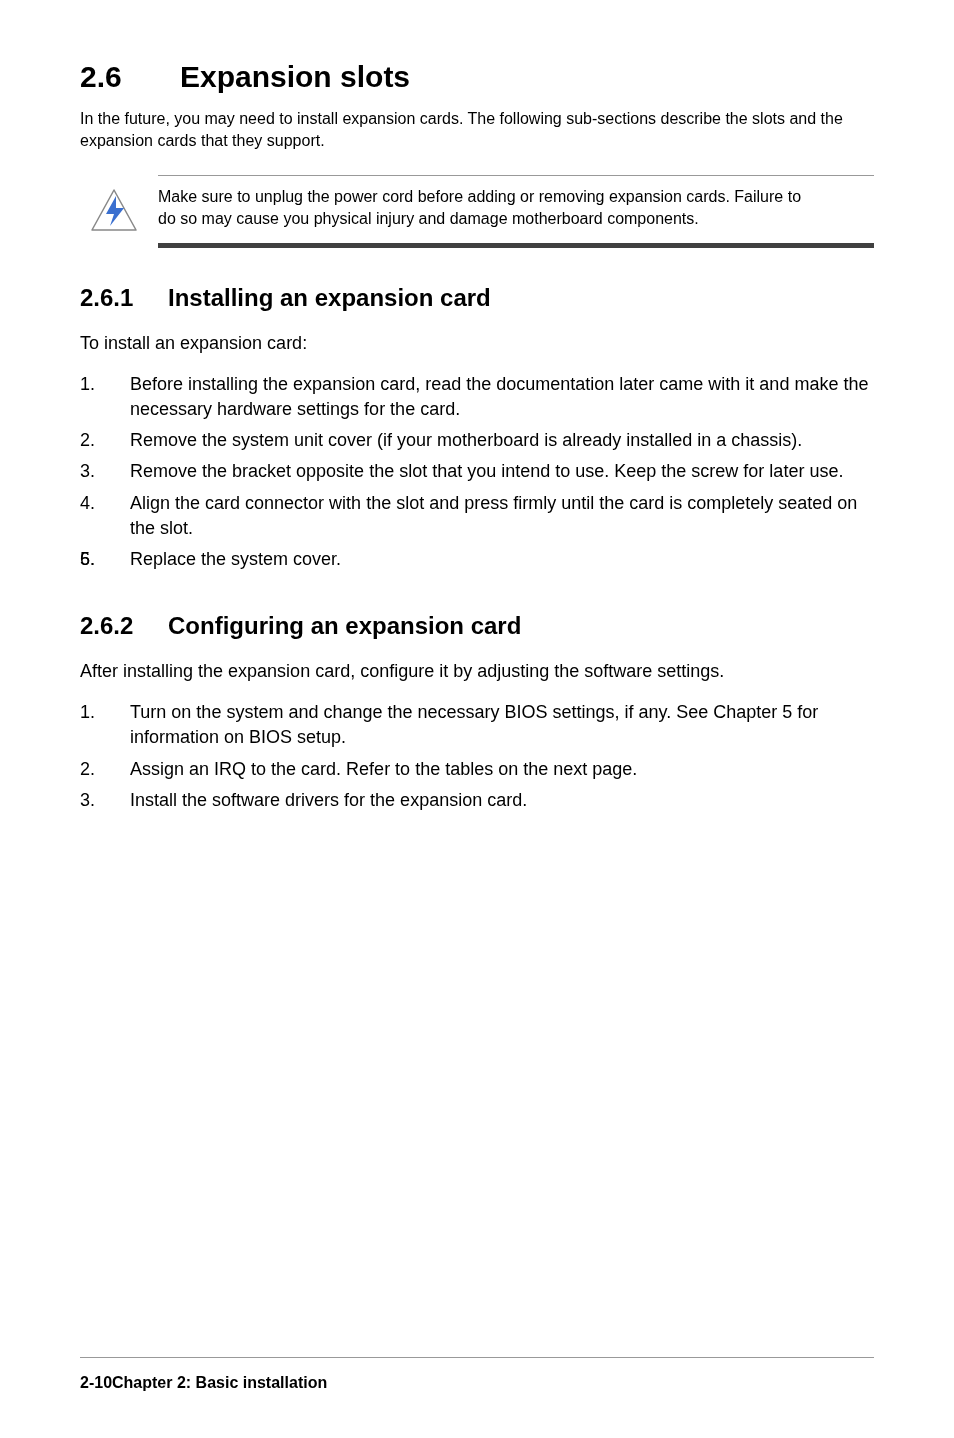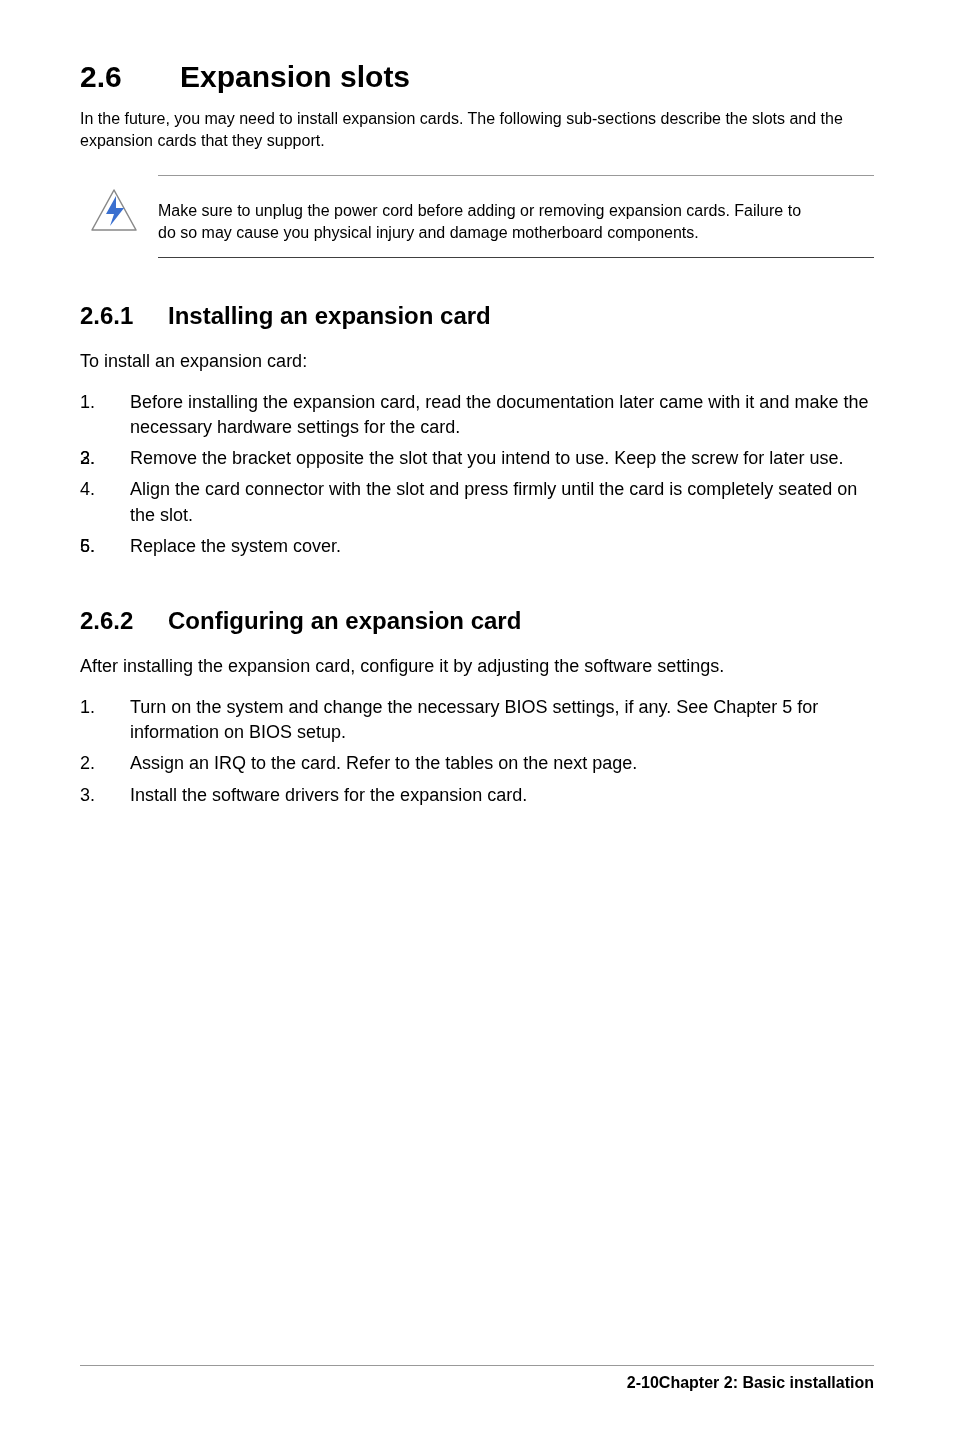--- a/index.html
+++ b/index.html
@@ -26,22 +26,22 @@
       width: 100px;
     }
     .intro {
       font-size: 16px;
       line-height: 1.4;
       margin-bottom: 22px;
     }
     .note-wrapper {
       margin-left: 78px;
       border-top: 1px solid #999;
-      border-bottom: 1px solid #404040;
-      padding: 24px 0 12px 0;
+      border-bottom: 5px solid #404040;
+      padding: 10px 0 12px 0;
       position: relative;
       margin-bottom: 36px;
     }
     .note-icon {
       position: absolute;
       left: -68px;
       top: 12px;
       width: 48px;
       height: 44px;
     }
@@ -52,21 +52,20 @@
     }
     .heading-2 {
       font-size: 24px;
       font-weight: bold;
       margin-bottom: 14px;
       font-stretch: semi-condensed;
     }
     .heading-2 .num {
       display: inline-block;
       width: 88px;
-      margin-top: 8px;
     }
     .subintro {
       font-size: 18px;
       line-height: 1.4;
       margin-bottom: 16px;
       margin-top: 19px;
     }
     ol.list {
       list-style: none;
       counter-reset: item;
@@ -85,23 +84,23 @@
     }
     .section-gap {
       margin-bottom: 40px;
     }
     .footer {
       position: absolute;
       bottom: 46px;
       left: 80px;
       right: 80px;
       border-top: 1px solid #999;
-      padding-top: 8px;
+      padding-top: 16px;
       display: flex;
-      justify-content: flex-end;
+      justify-content: flex-start;
       font-size: 16px;
       font-weight: bold;
       font-stretch: semi-condensed;
     }
   </style>
 </head>
 <body>
 
 <h1 class="heading-1">
   <span class="num">2.6</span><span>Expansion slots</span>
@@ -118,21 +117,21 @@
 </div>
 
 <h2 class="heading-2">
   <span class="num">2.6.1</span><span>Installing an expansion card</span>
 </h2>
 
 <p class="subintro">To install an expansion card:</p>
 
 <ol class="list section-gap">
   <li><span class="marker">1.</span><span>Before installing the expansion card, read the documentation later came with it and make the necessary hardware settings for the card.</span></li>
-  <li><span class="marker">2.</span></li>
+  <li><span class="marker">2.</span><span>Remove the system unit cover (if your motherboard is already installed in a chassis).</span></li>
   <li><span class="marker">3.</span><span>Remove the bracket opposite the slot that you intend to use. Keep the screw for later use.</span></li>
   <li><span class="marker">4.</span><span>Align the card connector with the slot and press firmly until the card is completely seated on the slot.</span></li>
   <li><span class="marker">5.</span></li>
   <li><span class="marker">6.</span><span>Replace the system cover.</span></li>
 </ol>
 
 <h2 class="heading-2">
   <span class="num">2.6.2</span><span>Configuring an expansion card</span>
 </h2>
 

